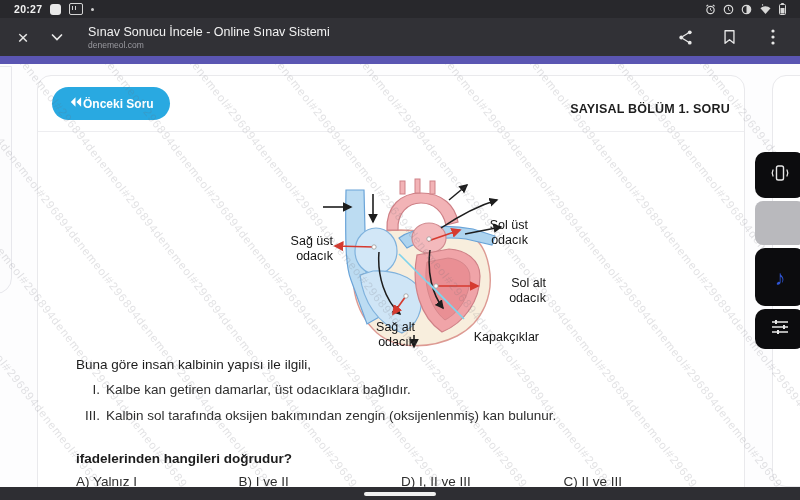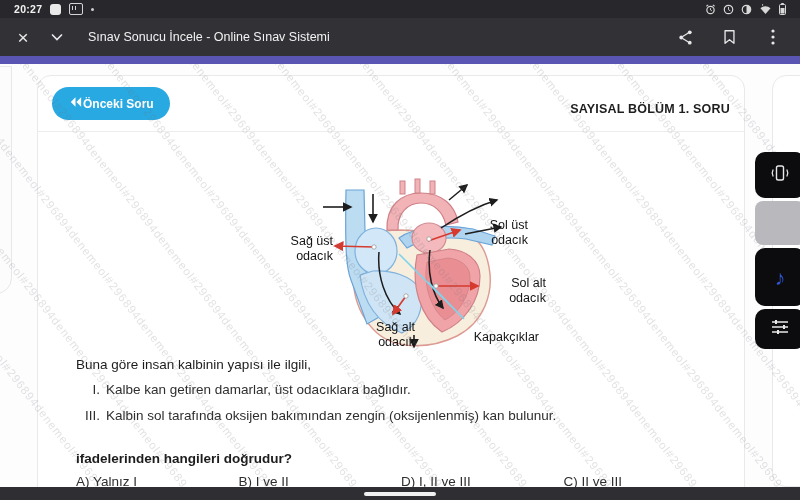--- a/index.html
+++ b/index.html
@@ -126,20 +126,21 @@
 
   <div class="appbar">
     <div class="ab-btn ab-close">×</div>
     <div class="ab-btn">
       <svg width="16" height="16" viewBox="0 0 16 16">
           <path d="M3.5 6l4.5 4.5L12.5 6" fill="none" stroke="#e8e8e8" stroke-width="1.7" stroke-linecap="round"></path>
         </svg>
     </div>
     <div class="ab-titles">
       <div class="ab-title">Sınav Sonucu İncele - Online Sınav Sistemi</div>
+      <div class="ab-sub">denemeol.com</div>
     </div>
     <div class="ab-actions">
       <div class="ab-btn">
         <svg width="17" height="17" viewBox="0 0 18 18">
             <circle cx="13.5" cy="3.5" r="2" fill="#e8e8e8"></circle>
             <circle cx="4.5" cy="9" r="2" fill="#e8e8e8"></circle>
             <circle cx="13.5" cy="14.5" r="2" fill="#e8e8e8"></circle>
             <path d="M6 8l6-3.7M6 10l6 3.7" stroke="#e8e8e8" stroke-width="1.3"></path>
           </svg>
       </div>

